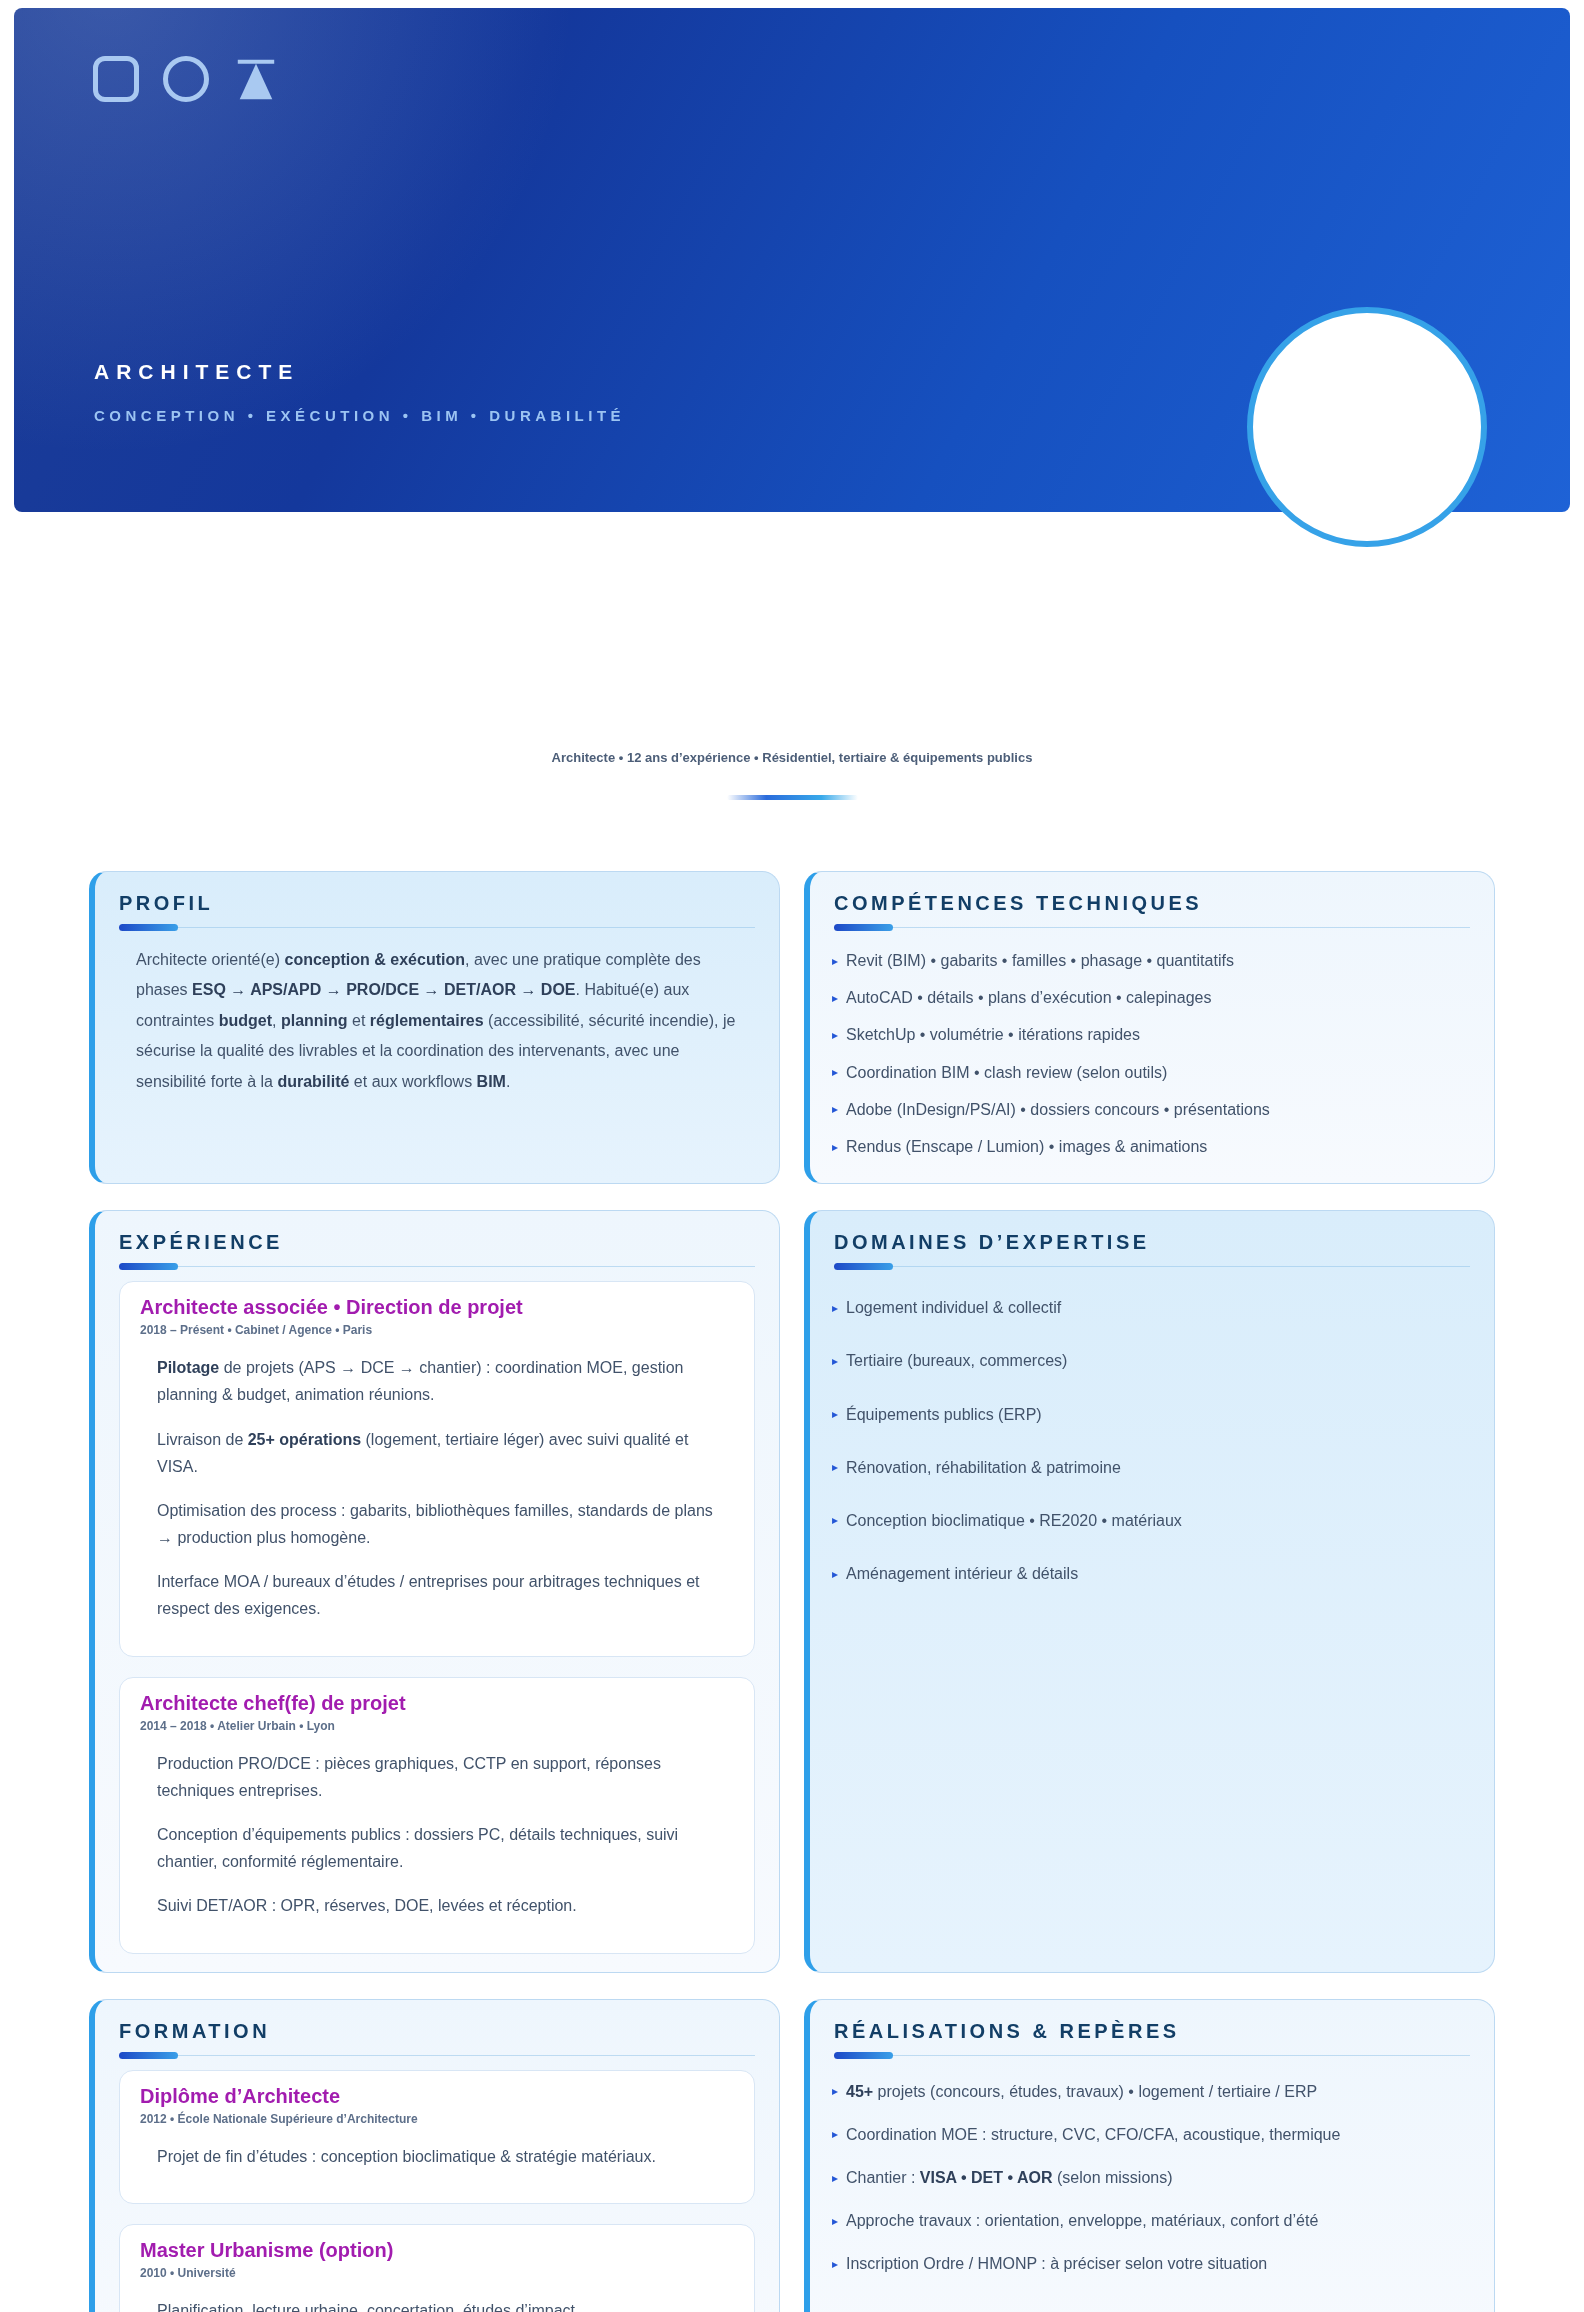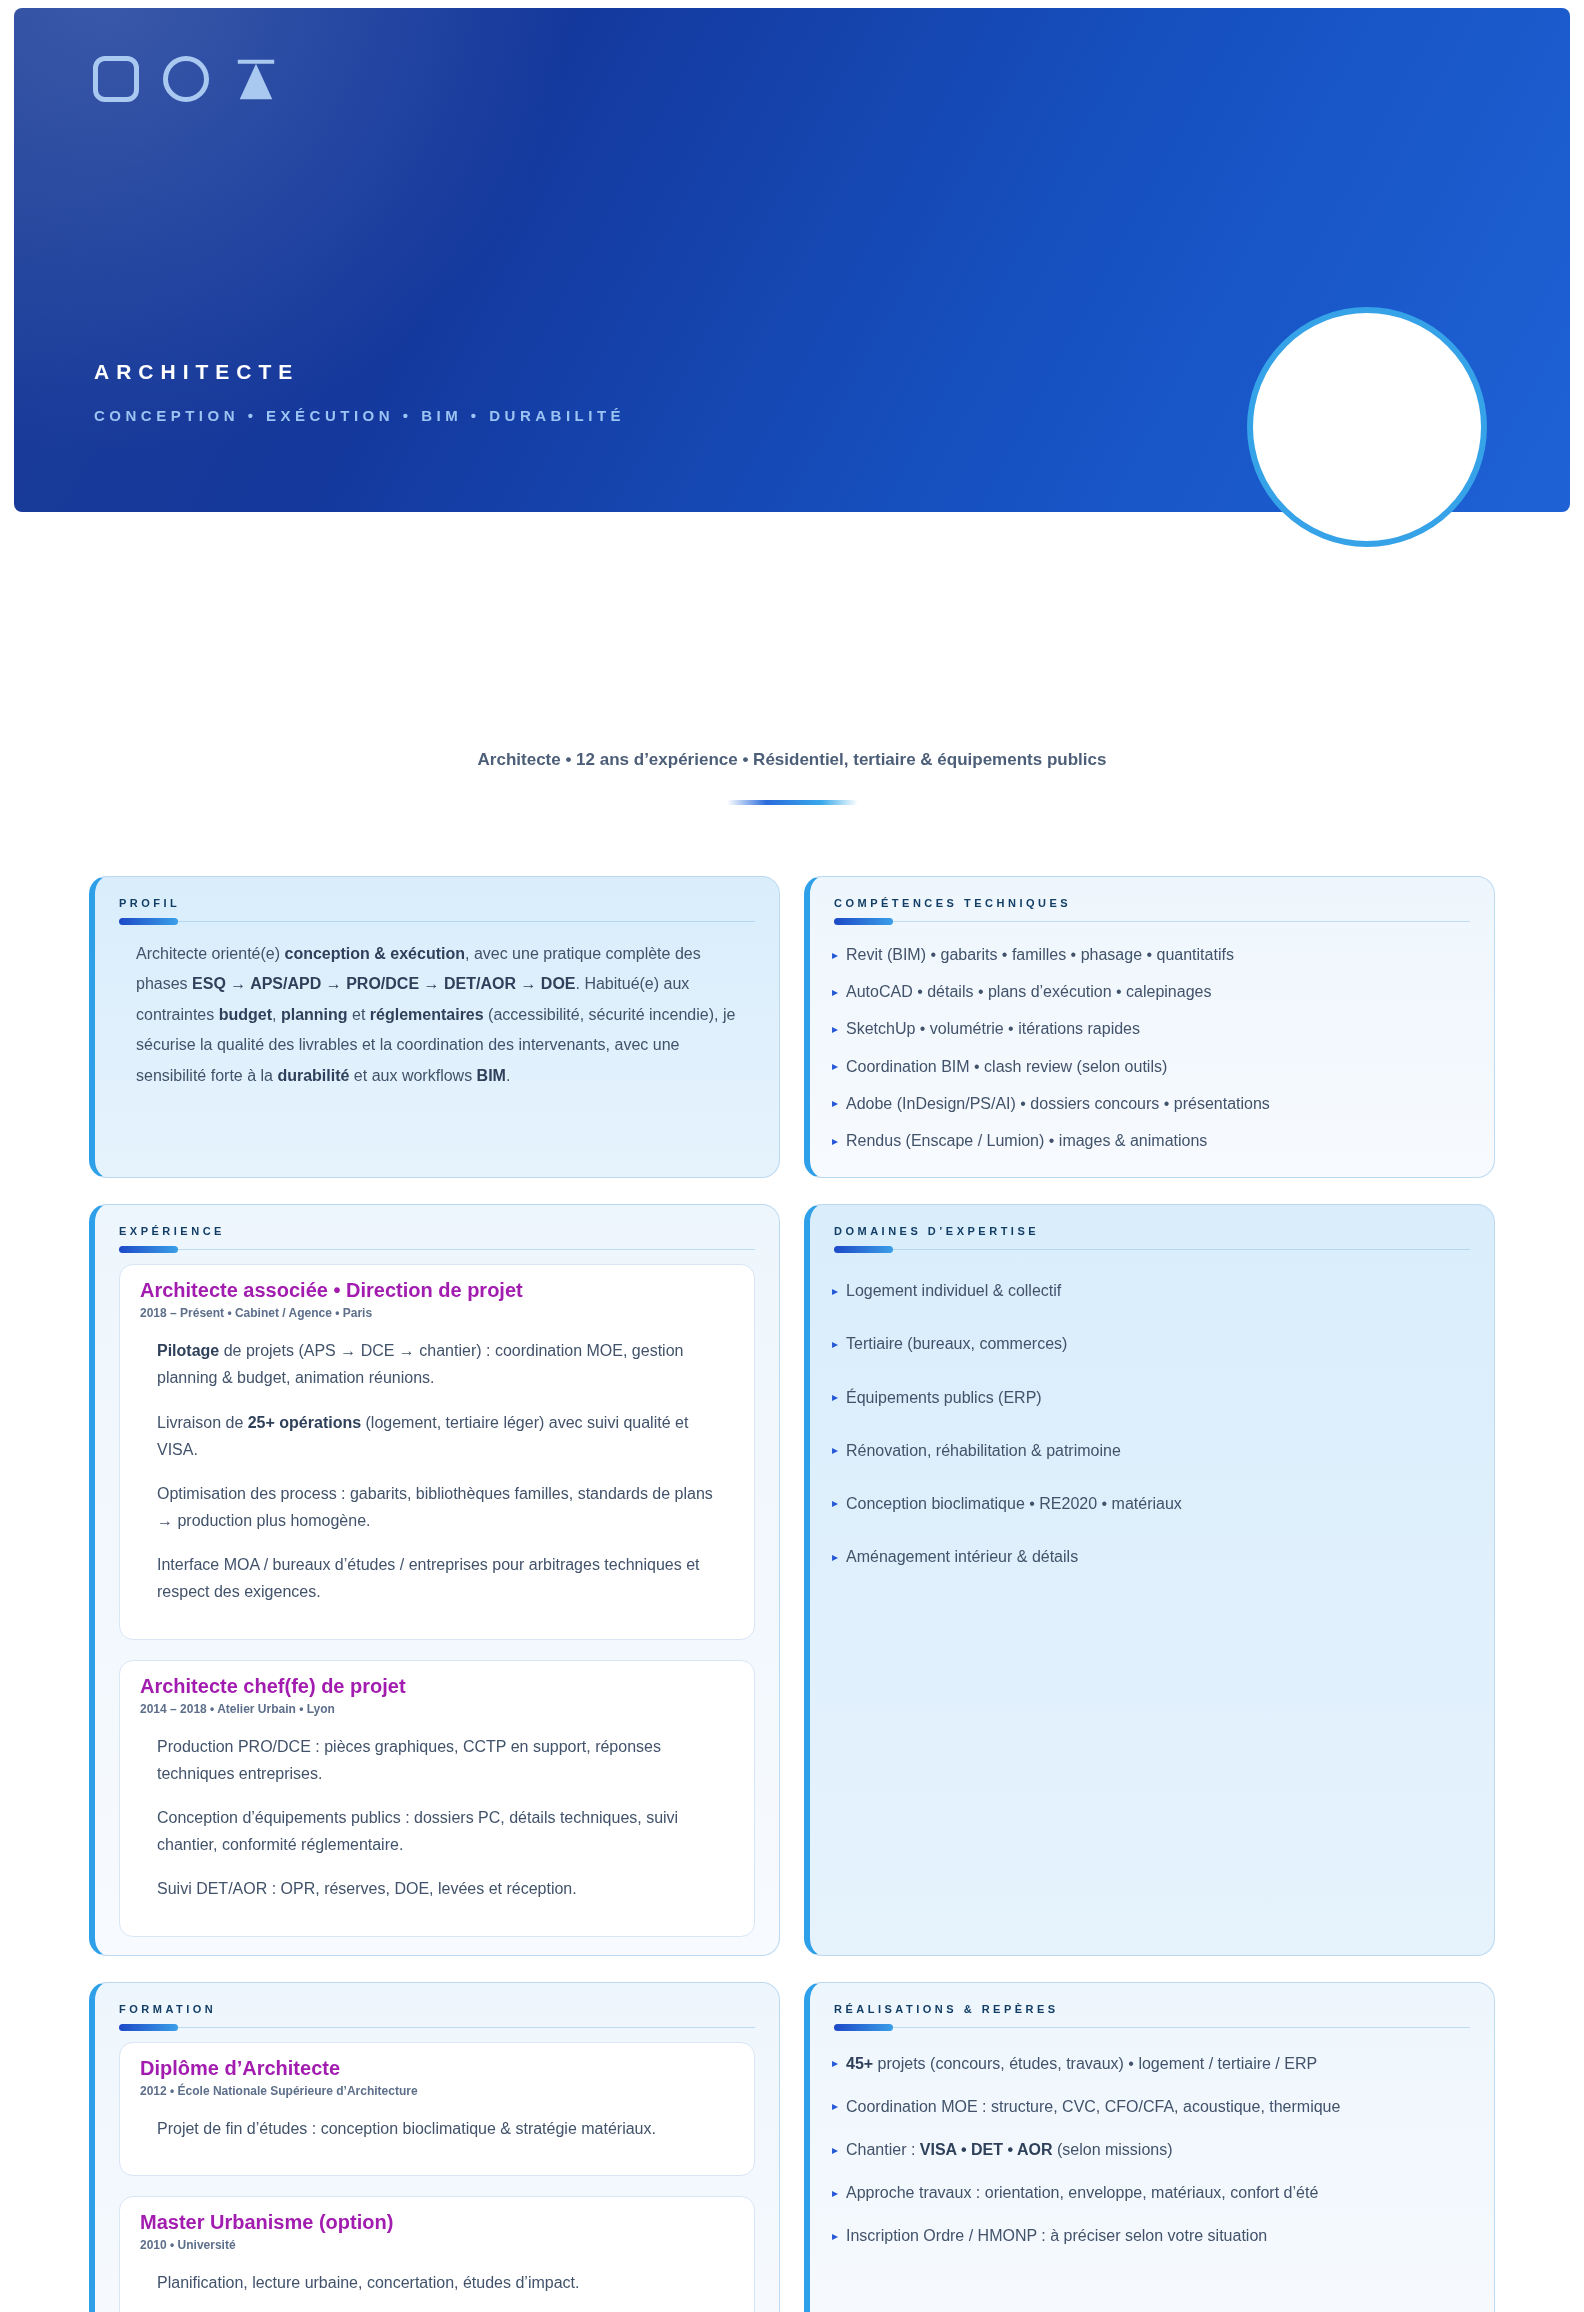--- a/index.html
+++ b/index.html
@@ -17,33 +17,33 @@
   .ci{border:5px solid #a9c9f1;border-radius:50%;}
   .role-block{position:absolute;left:80px;top:352px;}
   .role{color:#ffffff;font-size:21px;font-weight:800;letter-spacing:7px;}
   .tagline{margin-top:23px;color:#9cc4f2;font-size:15px;font-weight:800;letter-spacing:4.5px;}
   .avatar{position:absolute;right:83px;top:299px;width:228px;height:228px;border-radius:50%;
     background:#fff;border:6px solid #36a2e8;}
 
   
   .identity{text-align:center;padding-top:222px;}
   .identity h1{margin:0;font-size:47px;font-weight:800;color:#1c3aa3;letter-spacing:1px;}
-  .subtitle{margin:16px 0 0;font-size:17px;font-weight:700;color:#4c5e78;}
+  .subtitle{margin:16px 0 0;font-size:13px;font-weight:700;color:#4c5e78;}
   .title-divider{width:131px;height:5px;margin:30px auto 0;border-radius:3px;
     background:linear-gradient(90deg,rgba(42,107,219,0),#2a6bdb 30%,#38a9ea 72%,rgba(56,169,234,0));}
 
   
   .grid{display:grid;grid-template-columns:1fr 1fr;gap:26px 24px;padding:0 89px;margin-top:71px;}
   .card{border:1px solid #bcd9f2;border-left:6px solid #2e9fe9;border-radius:18px;
         padding:14px 24px 18px;box-sizing:border-box;}
   .tint{background:linear-gradient(180deg,#d9edfb,#e6f3fd);}
   .pale{background:linear-gradient(180deg,#eef6fd,#f7fafe);}
   .row1{min-height:242px;}.row2{min-height:564px;}.row3{min-height:216px;}
 
-  .sec-title{position:relative;margin:0 0 14px;padding:6px 0 12px;font-size:11px;font-weight:800;
+  .sec-title{position:relative;margin:0 0 14px;padding:6px 0 12px;font-size:20px;font-weight:800;
     letter-spacing:3.5px;color:#123e66;border-bottom:1px solid rgba(148,196,234,.55);}
   .sec-title::after{content:"";position:absolute;left:0;bottom:-4px;width:59px;height:7px;
     border-radius:4px;background:linear-gradient(90deg,#1d49c7,#3a9fe8);}
 
   .body{margin:17px;font-size:16px;line-height:1.9;color:#41526a;}
   .body b,.li b{font-weight:700;color:#2f405a;}
   .gap{margin-top:14px;}
 
   
   .job{background:#ffffff;border:1px solid #d8e6f5;border-radius:14px;padding:12px 20px 16px;margin-top:4px;}

